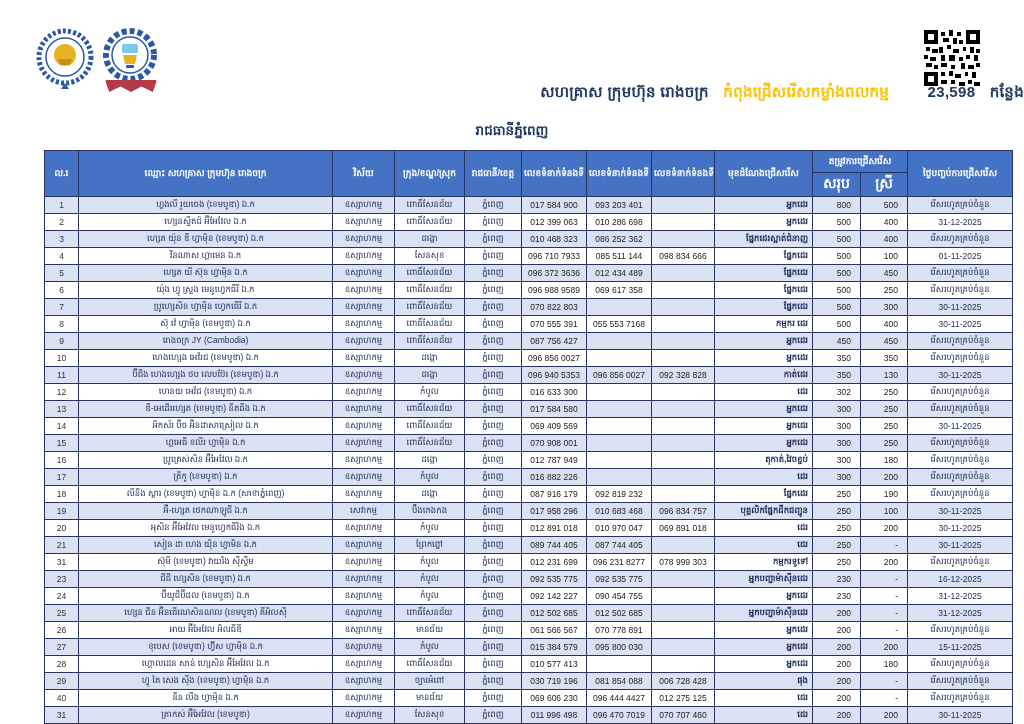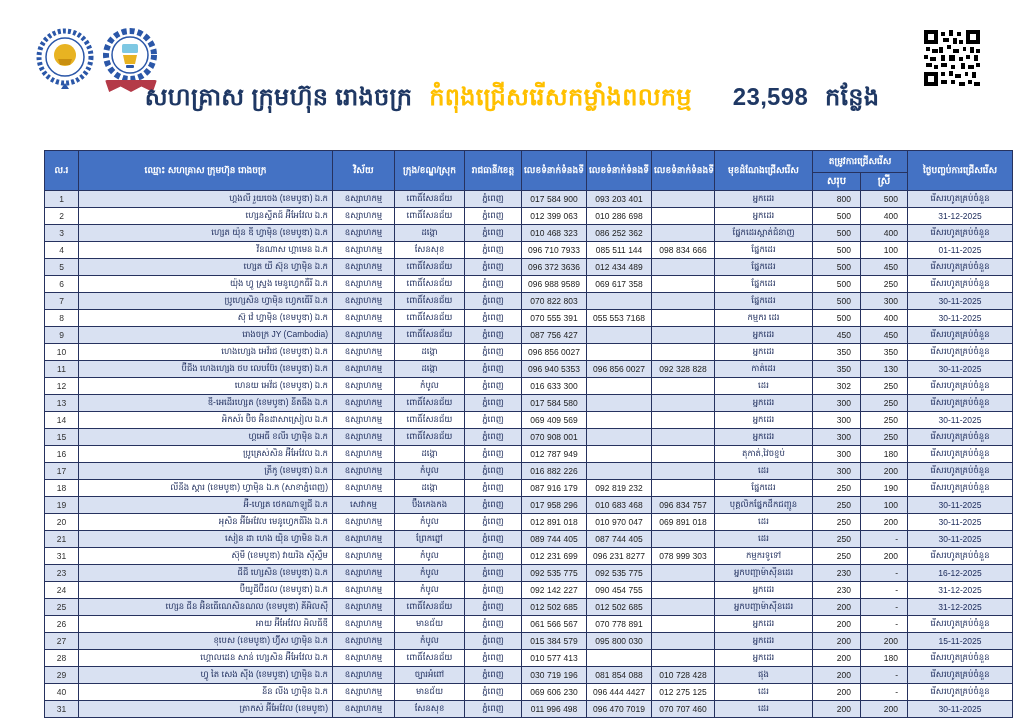--- a/index.html
+++ b/index.html
@@ -10,44 +10,44 @@
     --grid:#26325f;
   }
   *{margin:0;padding:0;box-sizing:border-box;}
   html,body{width:1024px;height:724px;background:#ffffff;overflow:hidden;
     font-family:"Liberation Sans", sans-serif;}
   .page{position:relative;width:1024px;height:724px;background:#fff;}
 
   
   .logos{position:absolute;left:36px;top:28px;display:flex;gap:8px;align-items:flex-start;}
   .logo{width:58px;height:62px;position:relative;}
-  .title-line{position:absolute;left:0;top:82px;width:100%;text-align:center;
-    font-weight:bold;font-size:24px;letter-spacing:.3px;white-space:nowrap;}
+  .title-line{position:absolute;left:0;top:82px;width:100%;text-align:right;
+    font-weight:bold;font-size:15px;letter-spacing:.3px;white-space:nowrap;}
   .t-navy{color:var(--navy);}
   .t-yellow{color:var(--yellow);margin-left:10px;}
   .t-count{margin-left:34px;}
   .t-unit{margin-left:10px;}
   .subtitle{position:absolute;left:0;top:122px;width:100%;text-align:center;
     color:var(--navy);font-size:13.5px;font-weight:bold;}
   .qr{position:absolute;right:44px;top:30px;width:56px;height:56px;}
 
   
   .tbl-wrap{position:absolute;left:44px;top:150px;width:968px;}
   table{border-collapse:collapse;table-layout:fixed;width:968px;}
   th,td{border:1px solid var(--grid);overflow:hidden;white-space:nowrap;}
   thead th{background:var(--header-bg);color:#fff;font-weight:bold;
     font-size:9px;text-align:center;padding:1px 2px;}
   thead tr.h-main th{height:22px;}
-  thead tr.h-sub th{height:13px;font-size:10px;}
+  thead tr.h-sub th{height:13px;font-size:14px;}
   tbody td{height:17px;font-size:8.5px;color:#1b2a5a;padding:0 4px;}
   tbody tr.stripe{background:var(--stripe);}
   td.c-no{text-align:center;color:#333;}
-  td.c-name{text-align:right;margin-left:30px;}
+  td.c-name{text-align:center;margin-left:30px;}
   td.c-sector,td.c-district,td.c-prov,td.c-ph,td.c-date{text-align:center;}
-  td.c-pos{text-align:center;}
+  td.c-pos{text-align:right;font-weight:bold;}
   td.c-num{text-align:right;padding-right:9px;color:#222;}
   td.c-ph{color:#222;}
 
   
   .ribbon{position:absolute;left:3px;bottom:-2px;width:52px;height:12px;
     background:#b43a48;border-radius:2px;
     clip-path:polygon(0 0,100% 0,92% 100%,70% 55%,50% 100%,30% 55%,8% 100%);}
 </style>
 </head>
 <body>
@@ -125,20 +125,21 @@
     </svg>
   </div>
 
   <div class="title-line">
     <span class="t-navy">សហគ្រាស ក្រុមហ៊ុន រោងចក្រ</span>
     <span class="t-yellow">កំពុងជ្រើសរើសកម្លាំងពលកម្ម</span>
     <span class="t-navy t-count">23,598</span>
     <span class="t-navy t-unit">កន្លែង</span>
   </div>
 
+  <div class="subtitle">រាជធានីភ្នំពេញ</div>
 
   <div class="tbl-wrap">
     <table>
       <colgroup>
         <col style="width:34px">
           <col style="width:254px">
           <col style="width:62px">
         <col style="width:70px">
           <col style="width:57px">
           <col style="width:65px">
@@ -562,21 +563,21 @@
             <td class="c-date">រើសរហូតគ្រប់ចំនួន</td>
           </tr>
           <tr class="stripe">
             <td class="c-no">29</td>
             <td class="c-name">ហ្វូ តៃ សេង ស៊ីង (ខេមបូឌា) ហ្វាម៉ិន ឯ.ក</td>
             <td class="c-sector">ឧស្សាហកម្ម</td>
             <td class="c-district">ច្បារអំពៅ</td>
             <td class="c-prov">ភ្នំពេញ</td>
             <td class="c-ph">030 719 196</td>
             <td class="c-ph">081 854 088</td>
-            <td class="c-ph">010 728 428</td>
+            <td class="c-ph">006 728 428</td>
             <td class="c-pos">ផុង</td>
             <td class="c-num">200</td>
             <td class="c-num">-</td>
             <td class="c-date">រើសរហូតគ្រប់ចំនួន</td>
           </tr>
           <tr>
             <td class="c-no">40</td>
             <td class="c-name">នីន លីង ហ្វាម៉ិន ឯ.ក</td>
             <td class="c-sector">ឧស្សាហកម្ម</td>
             <td class="c-district">មានជ័យ</td>

